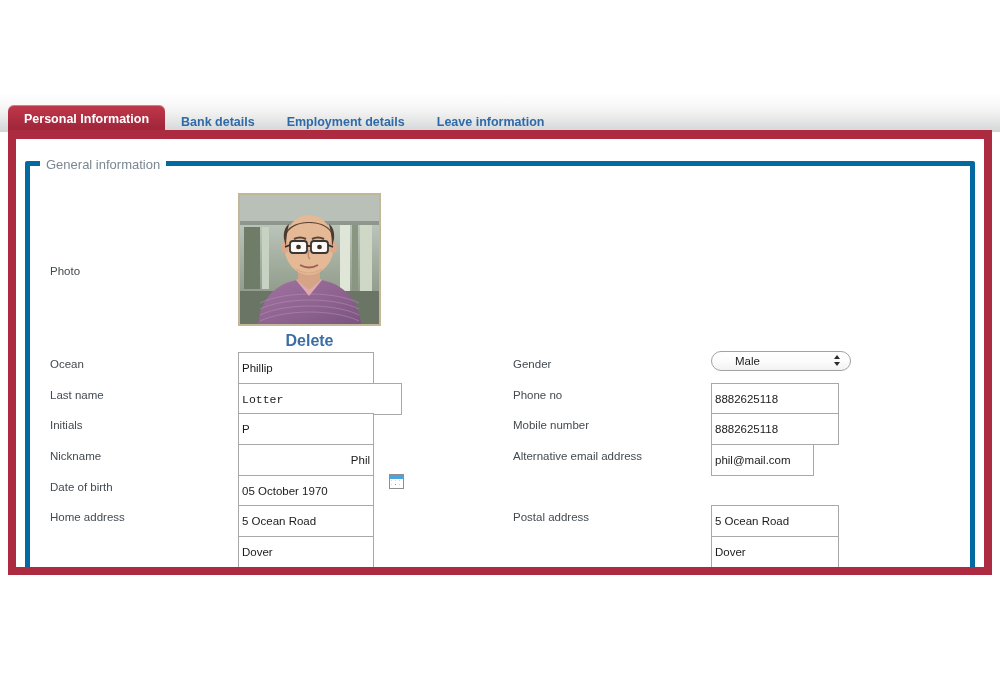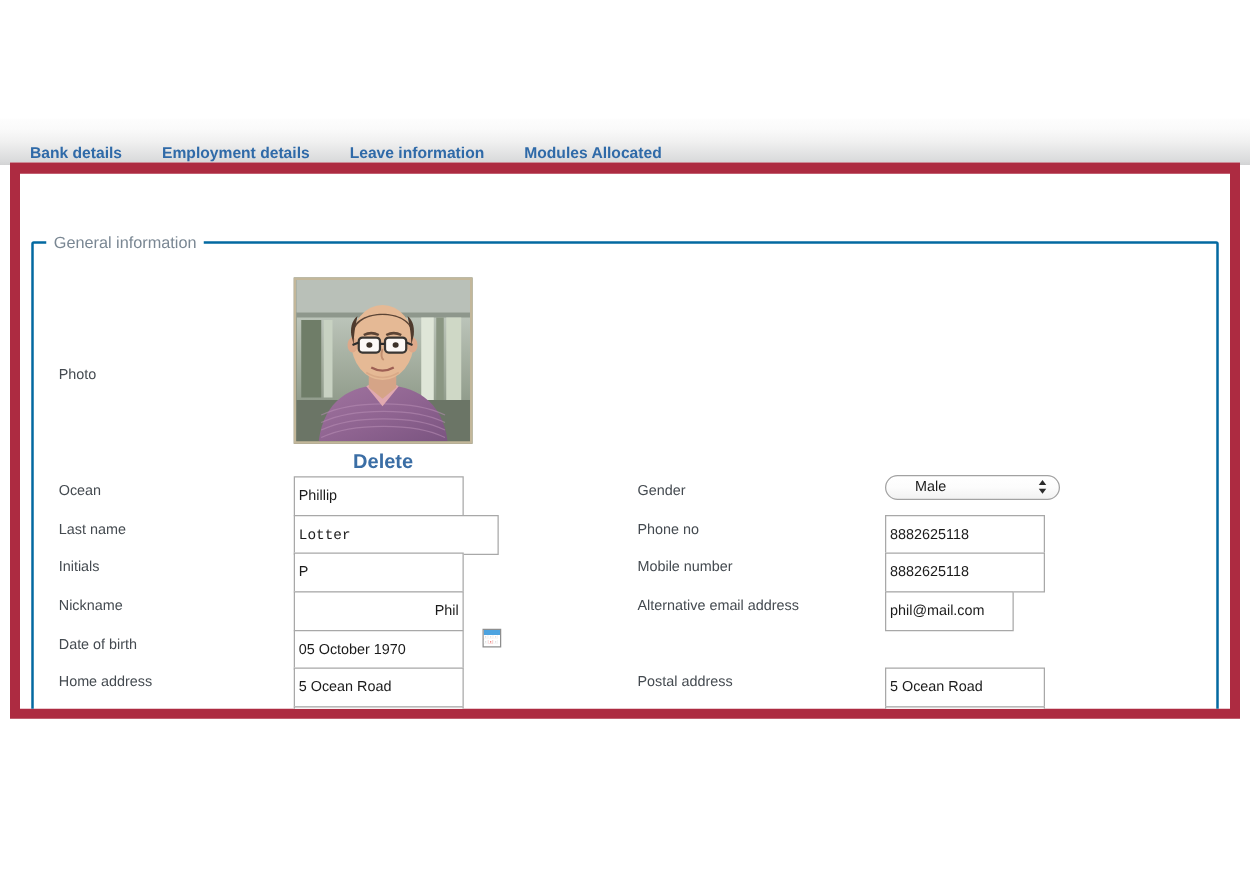--- a/index.html
+++ b/index.html
@@ -66,23 +66,22 @@
     border-top-width: 9px;
     background: #ffffff;
     overflow: hidden;
   }
 
   
   #fieldset {
     position: absolute;
     left: 9px; top: 22px;
     width: 950px; height: 420px;
-    border: 2px solid #0369a1;
+    border: 5px solid #0369a1;
     border-radius: 2px;
-    margin-top: 32px;
   }
   #legend {
     position: absolute;
     left: 10px; top: -9px;
     background: #ffffff;
     padding: 0 6px;
     font-size: 13px;
     color: #7a8793;
   }
 
@@ -174,24 +173,24 @@
   #cal-icon .g span { position:absolute; width:3px; height:3px; background:#d8d8d8; border:.5px solid #ffffff;}
   #cal-icon .g span.red { background:#e8625d; }
 </style>
 </head>
 <body>
 
 <div id="page">
 
   <div id="tabstrip">
     <div id="tablist">
+      <div class="tab active">Personal Information</div>
       <div class="tab">Bank details</div>
       <div class="tab">Employment details</div>
       <div class="tab">Leave information</div>
-      <div class="tab">Modules Allocated</div>
     </div>
   </div>
 
   <div id="redframe">
 
     <div id="fieldset">
       <div id="legend">General information</div>
 
       <div class="fsbody">
 

